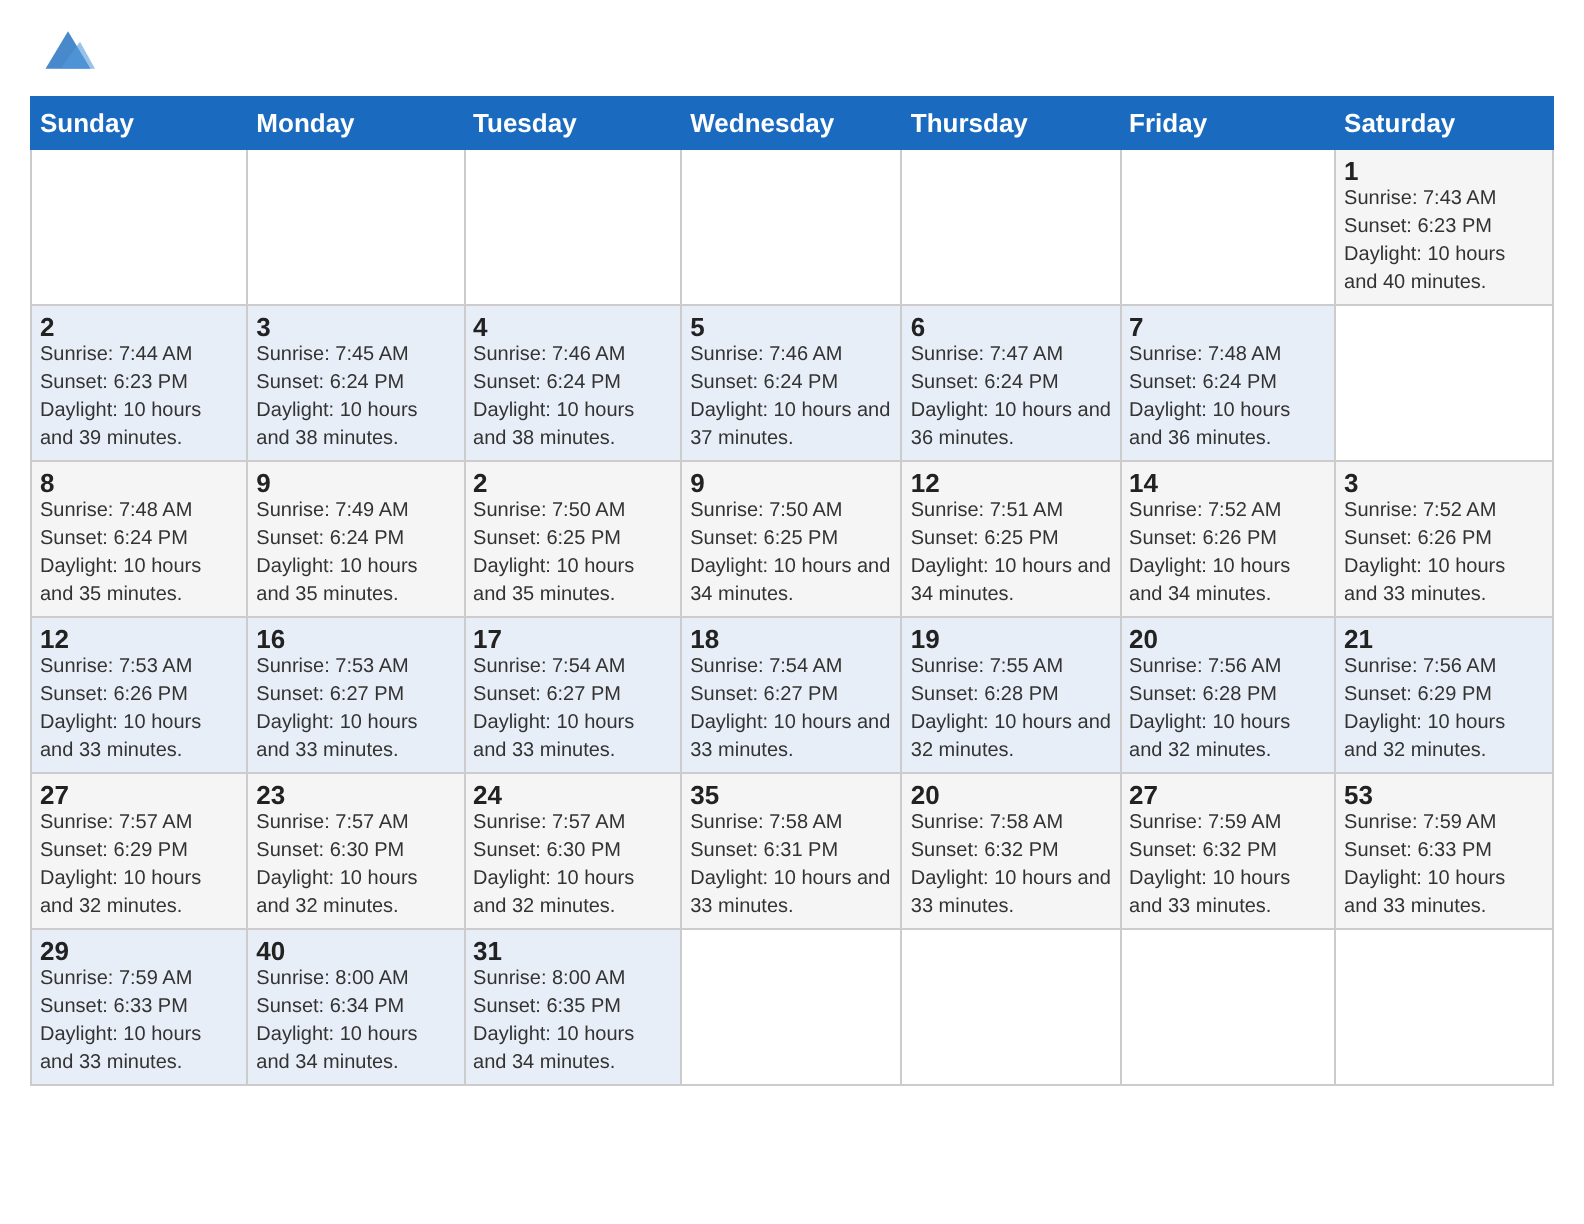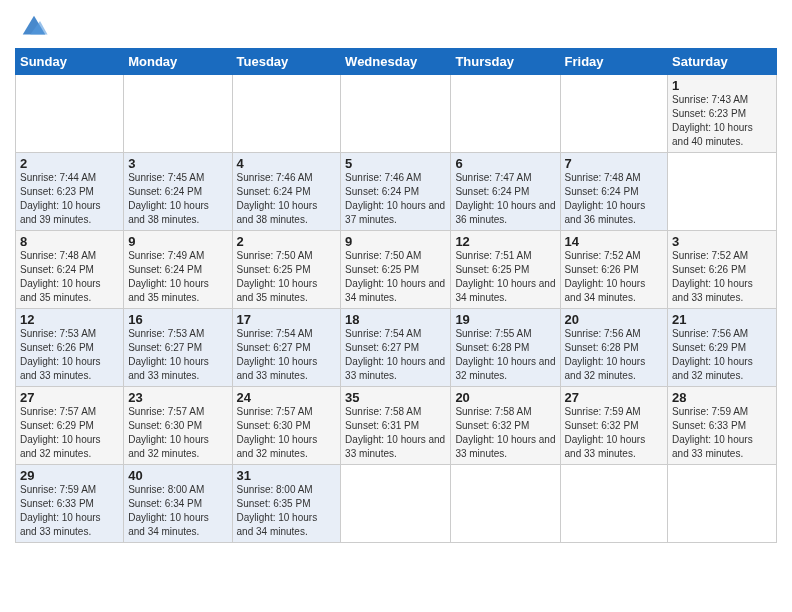--- a/index.html
+++ b/index.html
@@ -246,21 +246,21 @@
           </td>
           <td>
             <span class="day-num">20</span>
             <div class="day-info">Sunrise: 7:58 AM<br>Sunset: 6:32 PM<br>Daylight: 10 hours and 33 minutes.</div>
           </td>
           <td>
             <span class="day-num">27</span>
             <div class="day-info">Sunrise: 7:59 AM<br>Sunset: 6:32 PM<br>Daylight: 10 hours and 33 minutes.</div>
           </td>
           <td>
-            <span class="day-num">28</span>
+            <span class="day-num">53</span>
             <div class="day-info">Sunrise: 7:59 AM<br>Sunset: 6:33 PM<br>Daylight: 10 hours and 33 minutes.</div>
           </td>
         </tr>
         <tr>
           <td>
             <span class="day-num">29</span>
             <div class="day-info">Sunrise: 7:59 AM<br>Sunset: 6:33 PM<br>Daylight: 10 hours and 33 minutes.</div>
           </td>
           <td>
             <span class="day-num">40</span>

